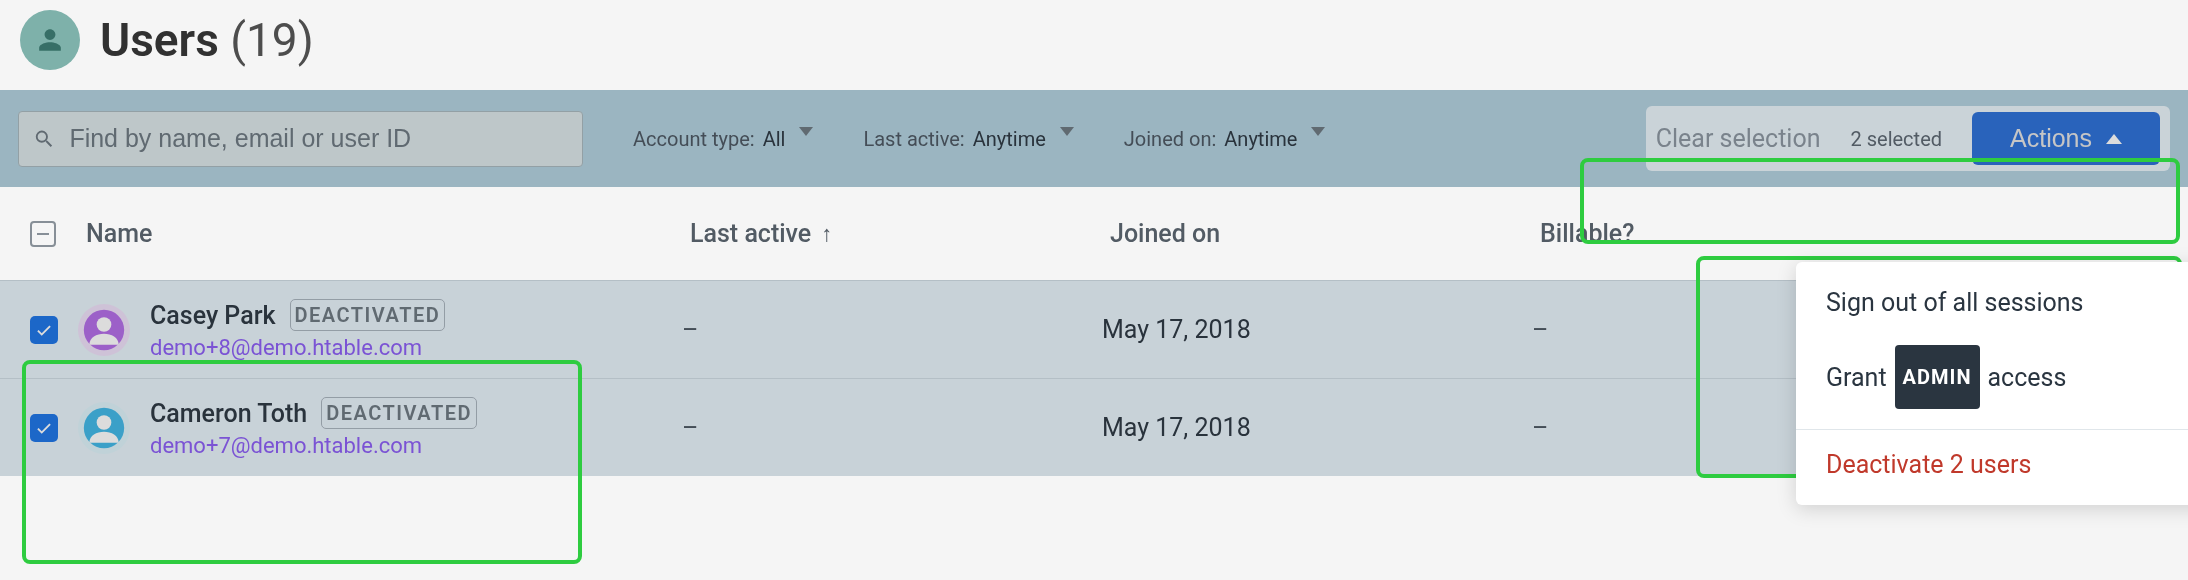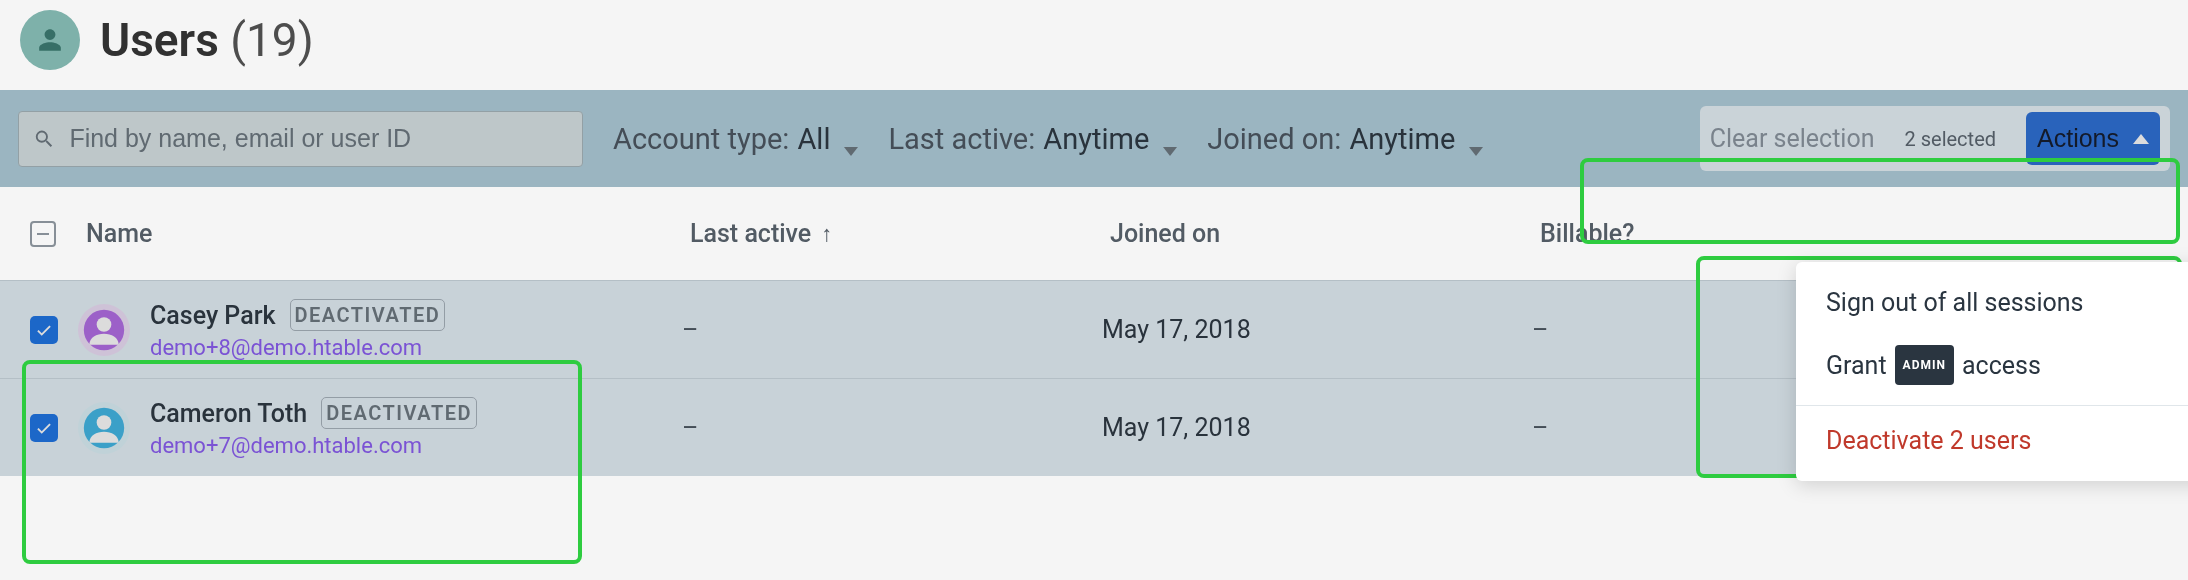--- a/index.html
+++ b/index.html
@@ -13,28 +13,28 @@
   .user-icon-badge svg { width: 26px; height: 30px; fill: #3a7d73; }
   .page-title { font-size: 46px; font-weight: 600; color: #333; }
   .page-title .count { font-weight: 400; color: #555; }
   
   .toolbar { display: flex; align-items: center; background: #b2d1df; padding: 16px 18px; gap: 30px; }
   .search-box { display: flex; align-items: center; background: #dce6e9; border: 1px solid #a8b8be; border-radius: 4px; padding: 0 14px; height: 56px; width: 565px; }
   .search-box svg { width: 24px; height: 24px; fill: #6b7780; }
   .search-box input { border: none; background: transparent; font-size: 25px; color: #555; margin-left: 14px; outline: none; width: 100%; }
   .search-box input::placeholder { color: #6b7780; }
   
-  .filter-item { display: flex; align-items: flex-end; gap: 8px; font-size: 29px; color: #4a5560; cursor: pointer; }
+  .filter-item { display: flex; align-items: flex-start; gap: 8px; font-size: 20px; color: #4a5560; cursor: pointer; margin-left: 20px; }
   .filter-item .value { color: #2a3540; }
   .filter-item .caret { width: 0; height: 0; border-left: 7px solid transparent; border-right: 7px solid transparent; border-top: 9px solid #6b7780; margin-left: 6px; }
   
   .selection-area { margin-left: auto; display: flex; align-items: center; gap: 30px; }
   .clear-selection { font-size: 25px; color: #8a95a0; cursor: pointer; }
   .selected-count { font-size: 20px; color: #5a6570; }
-  .actions-btn { background: #2a6fd8; color: #0f172a; font-size: 25px; font-weight: 500; padding: 12px 11px; border-radius: 6px; display: flex; align-items: center; gap: 14px; cursor: pointer; border: none; }
+  .actions-btn { background: #2a6fd8; color: #e5e5e5; font-size: 25px; font-weight: 500; padding: 12px 38px; border-radius: 6px; display: flex; align-items: center; gap: 14px; cursor: pointer; border: none; }
   .actions-btn .caret-up { width: 0; height: 0; border-left: 8px solid transparent; border-right: 8px solid transparent; border-bottom: 10px solid #fff; }
   
   .table-header { display: flex; align-items: center; padding: 32px 30px; font-size: 25px; color: #5a6570; font-weight: 500; }
   .col-check { width: 56px; }
   .col-name { width: 604px; }
   .col-last { width: 420px; display:flex; align-items:center; gap:10px;}
   .col-joined { width: 430px; }
   .col-billable { width: 200px; }
   
   .header-checkbox { width: 26px; height: 26px; border: 2px solid #9aa4ad; border-radius: 4px; display: flex; align-items: center; justify-content: center; cursor: pointer; }
@@ -60,21 +60,21 @@
   .more-icon { margin-left: auto; cursor: pointer; display:flex; gap:5px; padding-right:20px;}
   .more-icon span { width:6px; height:6px; background:#5a6570; border-radius:50%; }
   
   
   .highlight { position: absolute; border: 4px solid #2ecc40; border-radius: 8px; pointer-events: none; z-index: 50; }
   
   
   .dropdown { position: absolute; background: #fff; border-radius: 6px; box-shadow: 0 4px 20px rgba(0,0,0,0.15); z-index: 100; padding: 12px 0; }
   .dropdown-item { padding: 14px 30px; font-size: 25px; color: #2a3540; cursor: pointer; display:flex; align-items:center; gap:8px; }
   .dropdown-item.danger { color: #c0392b; border-top: 1px solid #e0e6ea; margin-top:6px; padding-top:20px; }
-  .admin-badge { background: #2a3540; color: #fff; font-size: 12px; font-weight: 700; letter-spacing: 1px; padding: 13px 8px; border-radius: 4px; }
+  .admin-badge { background: #2a3540; color: #fff; font-size: 20px; font-weight: 700; letter-spacing: 1px; padding: 20px 8px; border-radius: 4px; }
   
   .selection-highlight-wrap { padding: 6px 10px; border-radius:6px; background:#eaf5fb; display:flex; align-items:center; gap:30px;}
 </style>
 </head>
 <body>
 
 <div class="dimmed">
   <div class="header-section">
     <div class="user-icon-badge">
       <svg viewBox="0 0 24 24">

